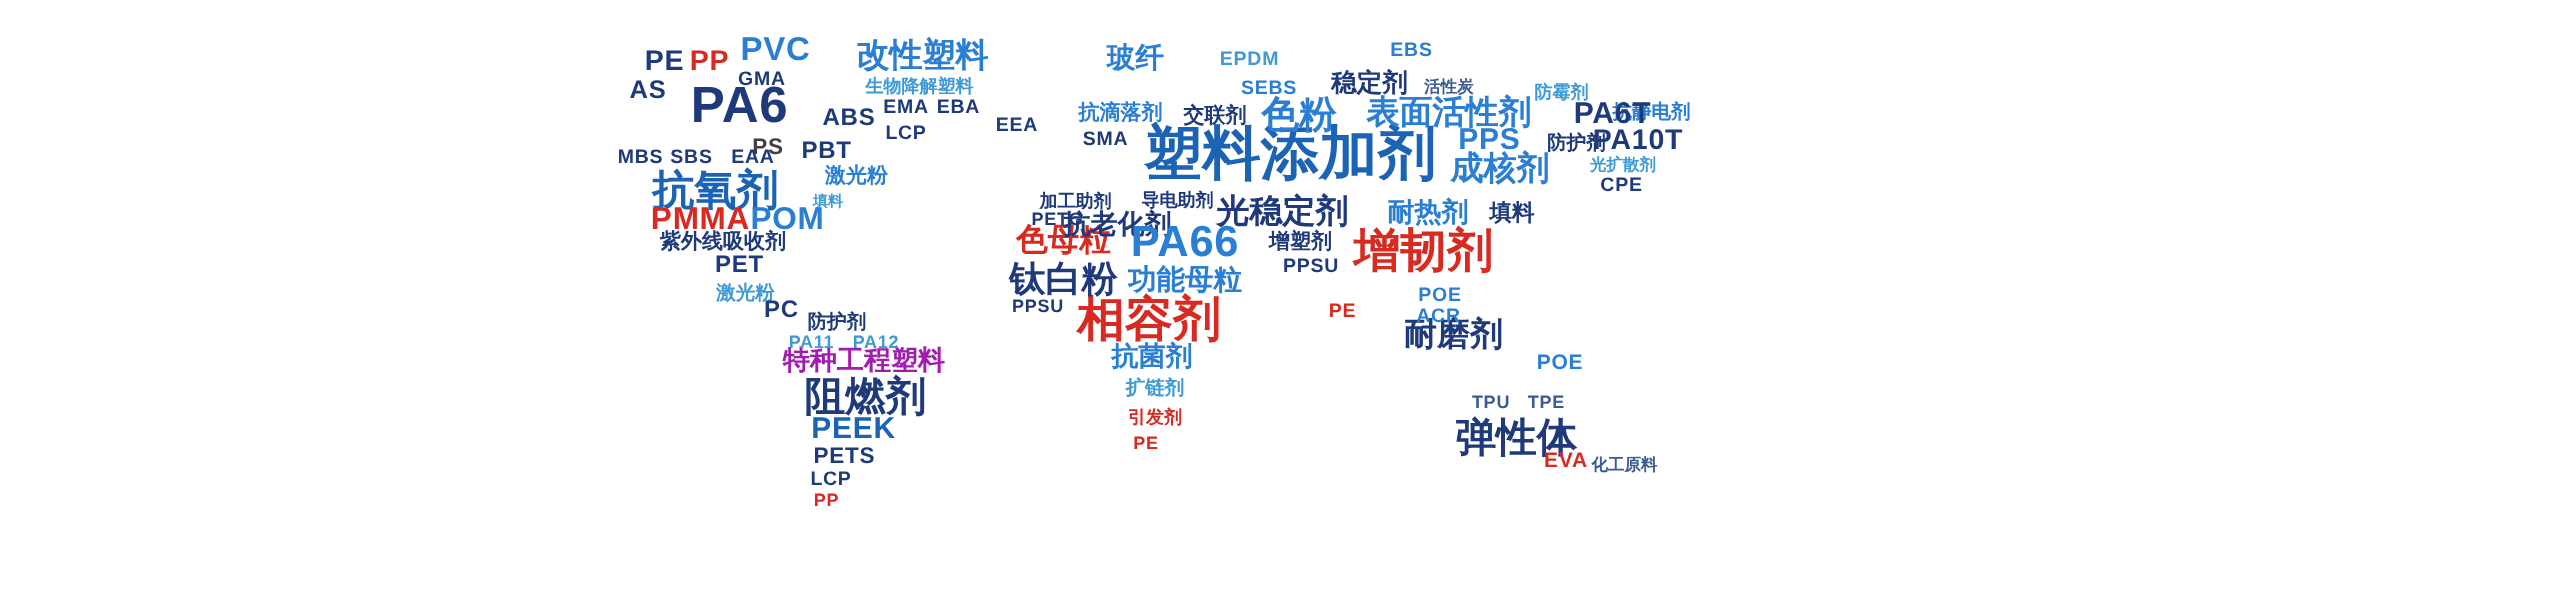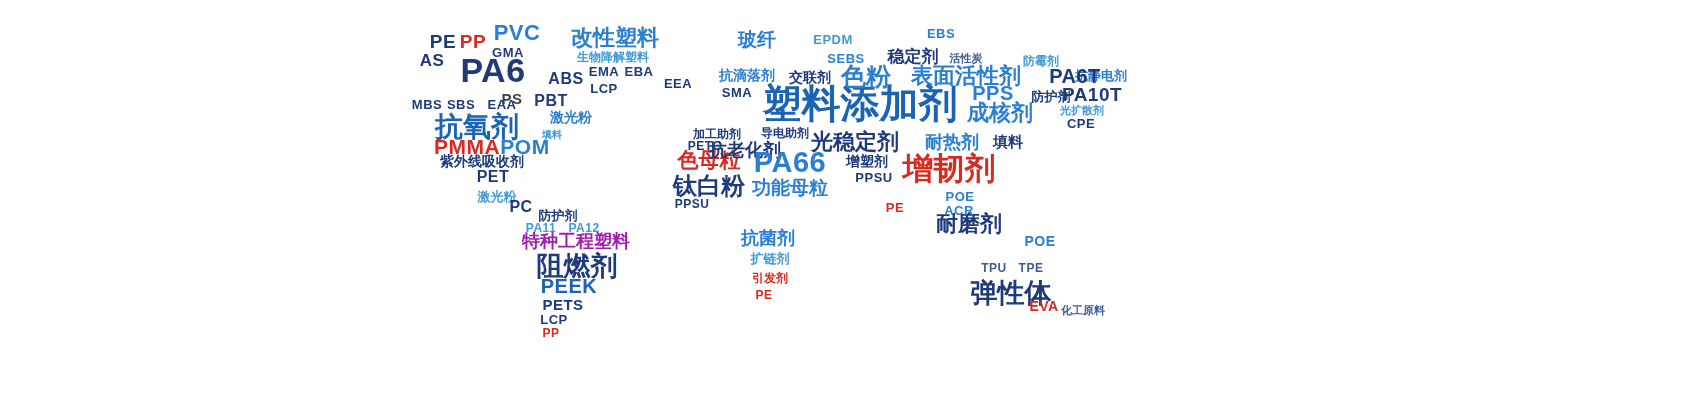--- a/index.html
+++ b/index.html
@@ -35,20 +35,21 @@
     font-family: "DejaVu Sans", "Liberation Sans", sans-serif;
     letter-spacing: 0px;
   }
 </style>
 </head>
 <body>
 
 <div id="wordcloud-canvas" style="width: 1707px; height: 400px; background: rgb(255, 255, 255);">
 
 <span class="cloud-word cjk" style="left: 860px; top: 103px; font-size: 39px; color: rgb(27, 99, 181);">塑料添加剂</span>
+    <span class="cloud-word cjk" style="left: 766px; top: 212px; font-size: 32px; color: rgb(216, 42, 32);">相容剂</span>
     <span class="cloud-word cjk" style="left: 949px; top: 168px; font-size: 31px; color: rgb(216, 42, 32);">增韧剂</span>
     <span class="cloud-word cjk" style="left: 477px; top: 127px; font-size: 28px; color: rgb(27, 99, 181);">抗氧剂</span>
     <span class="cloud-word cjk" style="left: 577px; top: 265px; font-size: 27px; color: rgb(31, 58, 122);">阻燃剂</span>
     <span class="cloud-word cjk" style="left: 1011px; top: 292px; font-size: 27px; color: rgb(31, 58, 122);">弹性体</span>
     <span class="cloud-word cjk" style="left: 966px; top: 76px; font-size: 22px; color: rgb(42, 127, 212);">表面活性剂</span>
     <span class="cloud-word cjk" style="left: 855px; top: 142px; font-size: 22px; color: rgb(31, 58, 122);">光稳定剂</span>
     <span class="cloud-word cjk" style="left: 866px; top: 76px; font-size: 25px; color: rgb(42, 127, 212);">色粉</span>
     <span class="cloud-word cjk" style="left: 709px; top: 186px; font-size: 24px; color: rgb(31, 58, 122);">钛白粉</span>
     <span class="cloud-word cjk" style="left: 709px; top: 160px; font-size: 21px; color: rgb(216, 42, 32);">色母粒</span>
     <span class="cloud-word cjk" style="left: 1000px; top: 113px; font-size: 22px; color: rgb(42, 127, 212);">成核剂</span>

